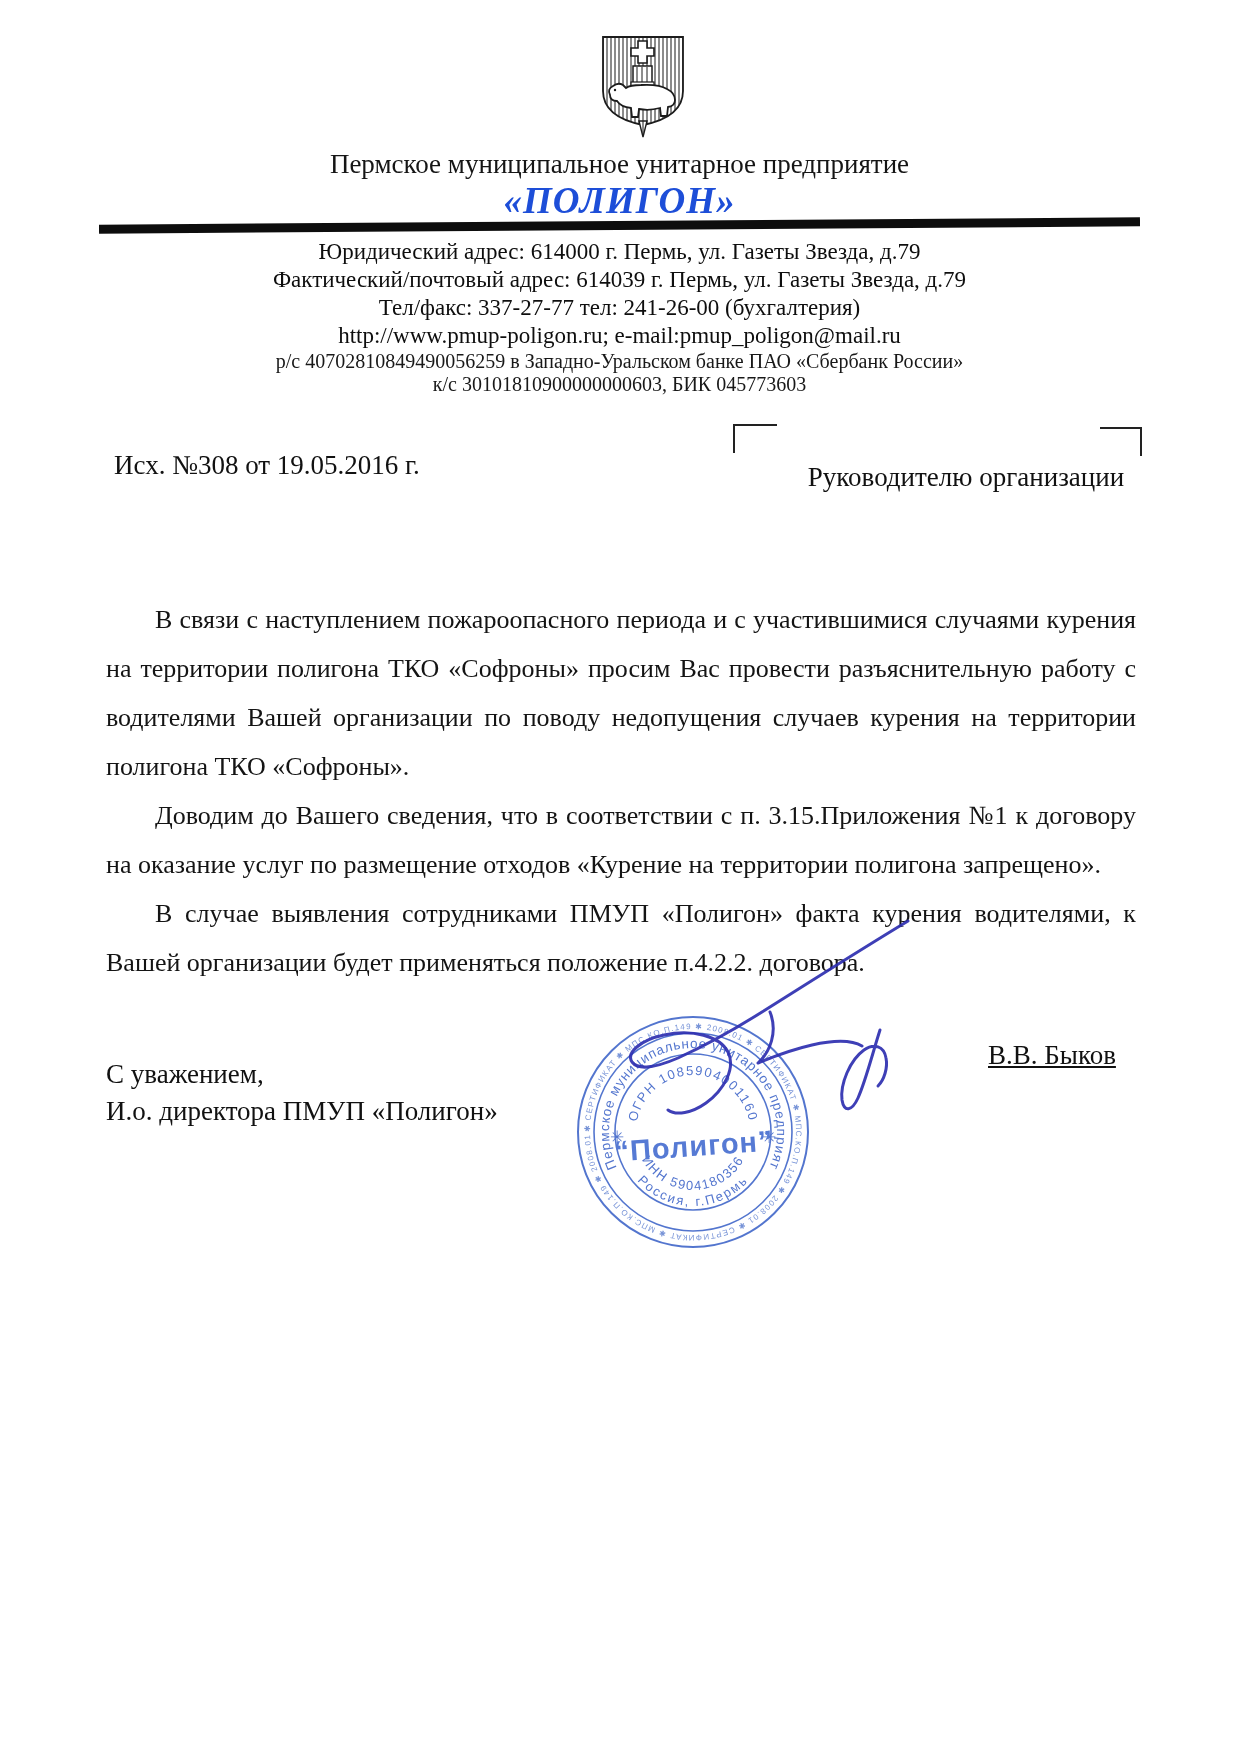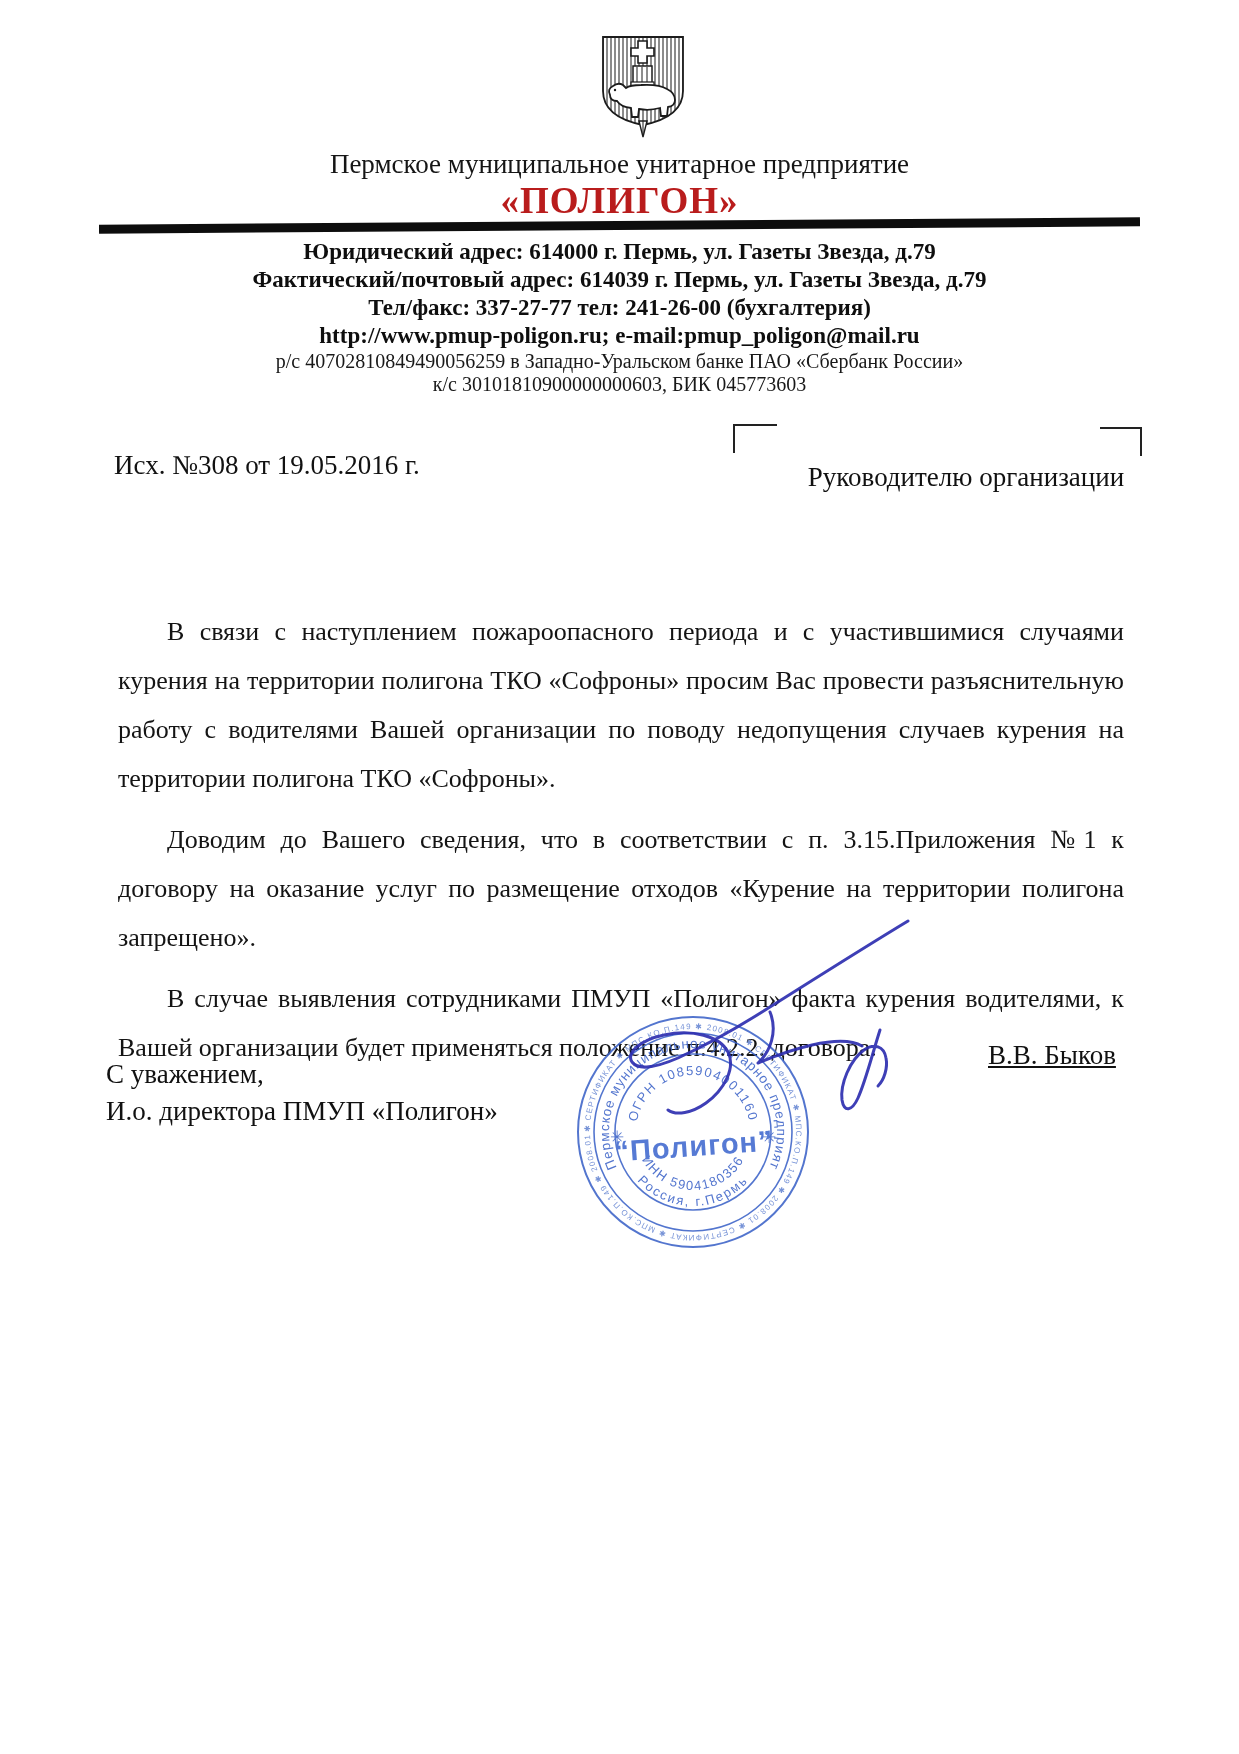--- a/index.html
+++ b/index.html
@@ -3,31 +3,31 @@
 <meta charset="utf-8">
 <style>
   html,body{margin:0;padding:0;background:#ffffff;}
   .page{
     position:relative;width:1239px;height:1544px;background:#ffffff;overflow:hidden;
     font-family:"Liberation Serif","DejaVu Serif",serif;color:#111;
   }
   .abs{position:absolute;}
   .center-line{width:100%;text-align:center;}
   .org-type{top:149px;font-size:27px;color:#151515;}
-  .org-name{top:179px;font-size:37px;font-weight:bold;letter-spacing:1px;color:#b91c1c;}
+  .org-name{top:179px;font-size:37px;font-weight:bold;letter-spacing:1px;color:#1d4ed8;font-style:italic;}
   .divider{left:99px;top:221px;width:1041px;height:9px;background:#0d0d0d;transform:rotate(-0.4deg);}
   .addr-block{left:0;top:238px;width:1239px;text-align:center;}
-  .addr-bold{font-size:23px;font-weight:bold;line-height:28px;color:#0e0e0e;text-align:center;}
+  .addr-bold{font-size:23px;font-weight:normal;line-height:28px;color:#0e0e0e;text-align:center;}
   .addr-small{font-size:20px;line-height:23px;color:#181818;}
   .bracket-left{left:733px;top:424px;width:42px;height:27px;border-left:2px solid #222;border-top:2px solid #222;}
   .bracket-right{left:1100px;top:427px;width:40px;height:27px;border-right:2px solid #222;border-top:2px solid #222;}
   .ref-line{left:114px;top:450px;font-size:27px;text-align:center;}
   .addressee{left:798px;top:462px;width:336px;font-size:27px;text-align:center;white-space:nowrap;}
   .body-text{left:106px;top:595px;width:1030px;font-size:26px;line-height:49px;text-align:justify;color:#141414;}
-  .body-text p{margin:12px;text-indent:49px;}
+  .body-text p{margin:0;text-indent:49px;}
   .closing{left:106px;top:1056px;font-size:27px;line-height:37px;}
   .signer-name{left:988px;top:1040px;font-size:27px;text-decoration:underline;}
   .stamp-svg{left:568px;top:1007px;width:250px;height:250px;opacity:0.88;}
   .sign-svg{left:530px;top:895px;width:400px;height:240px;}
   .emblem-svg{left:597px;top:33px;width:92px;height:105px;}
 </style>
 </head>
 <body>
 
 <div class="page">

